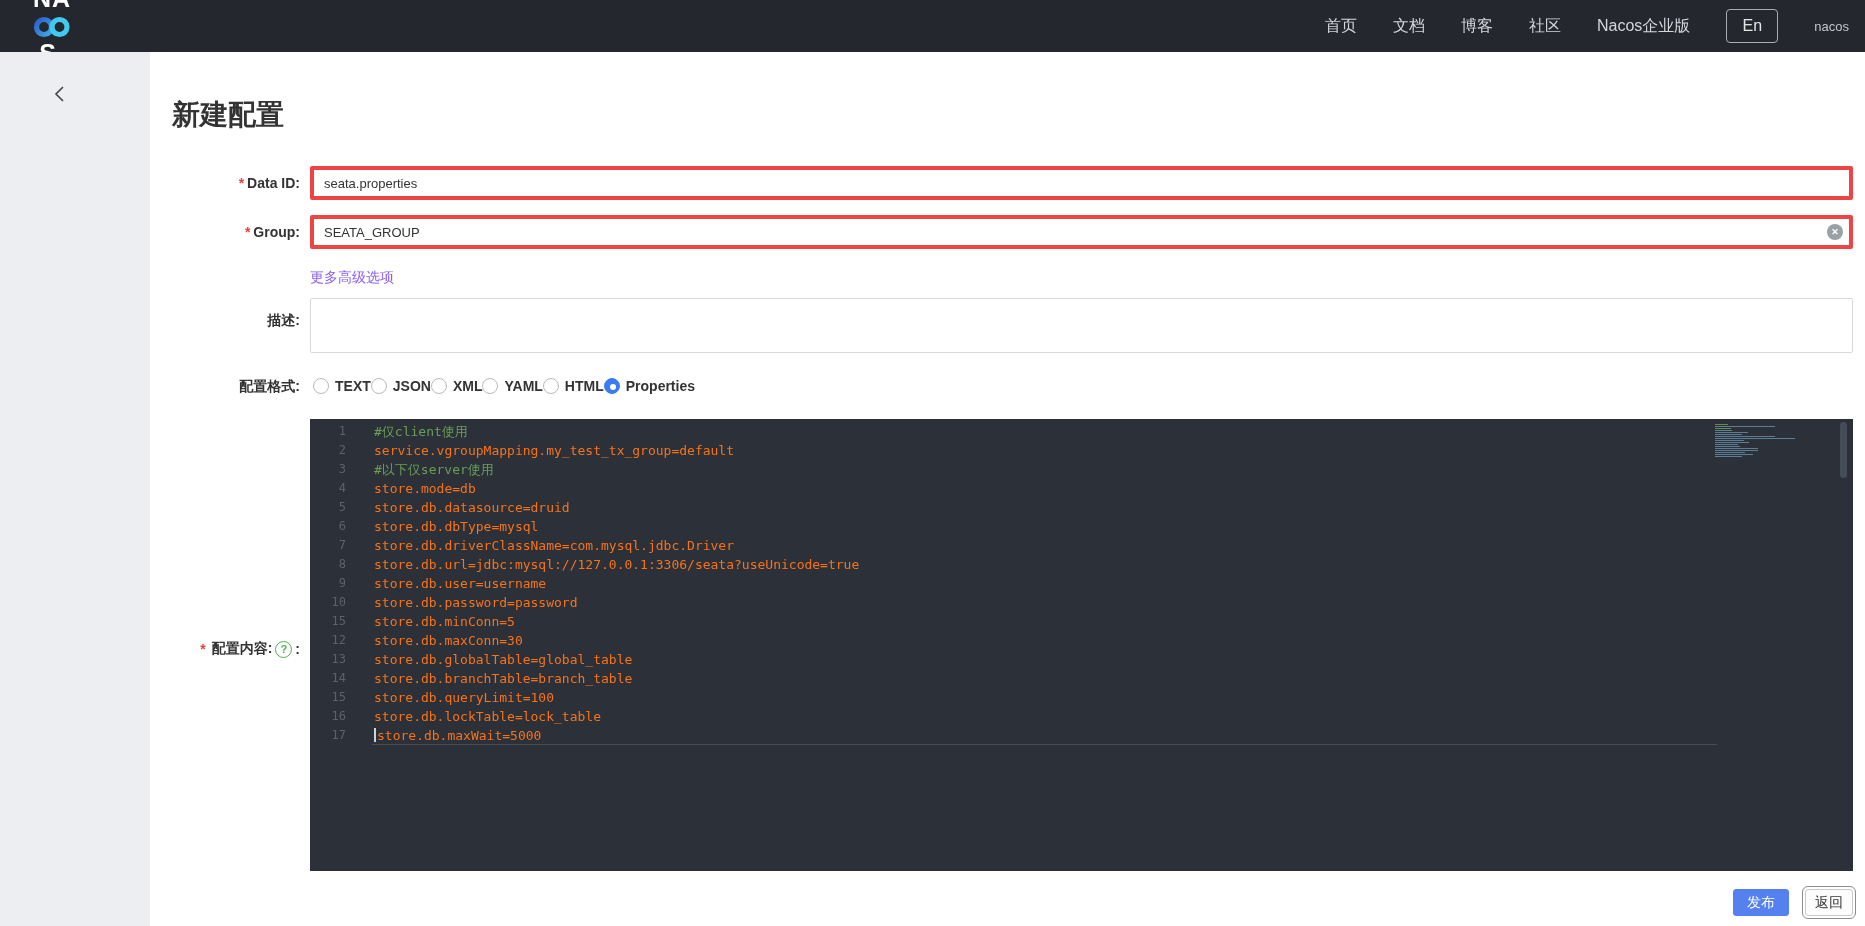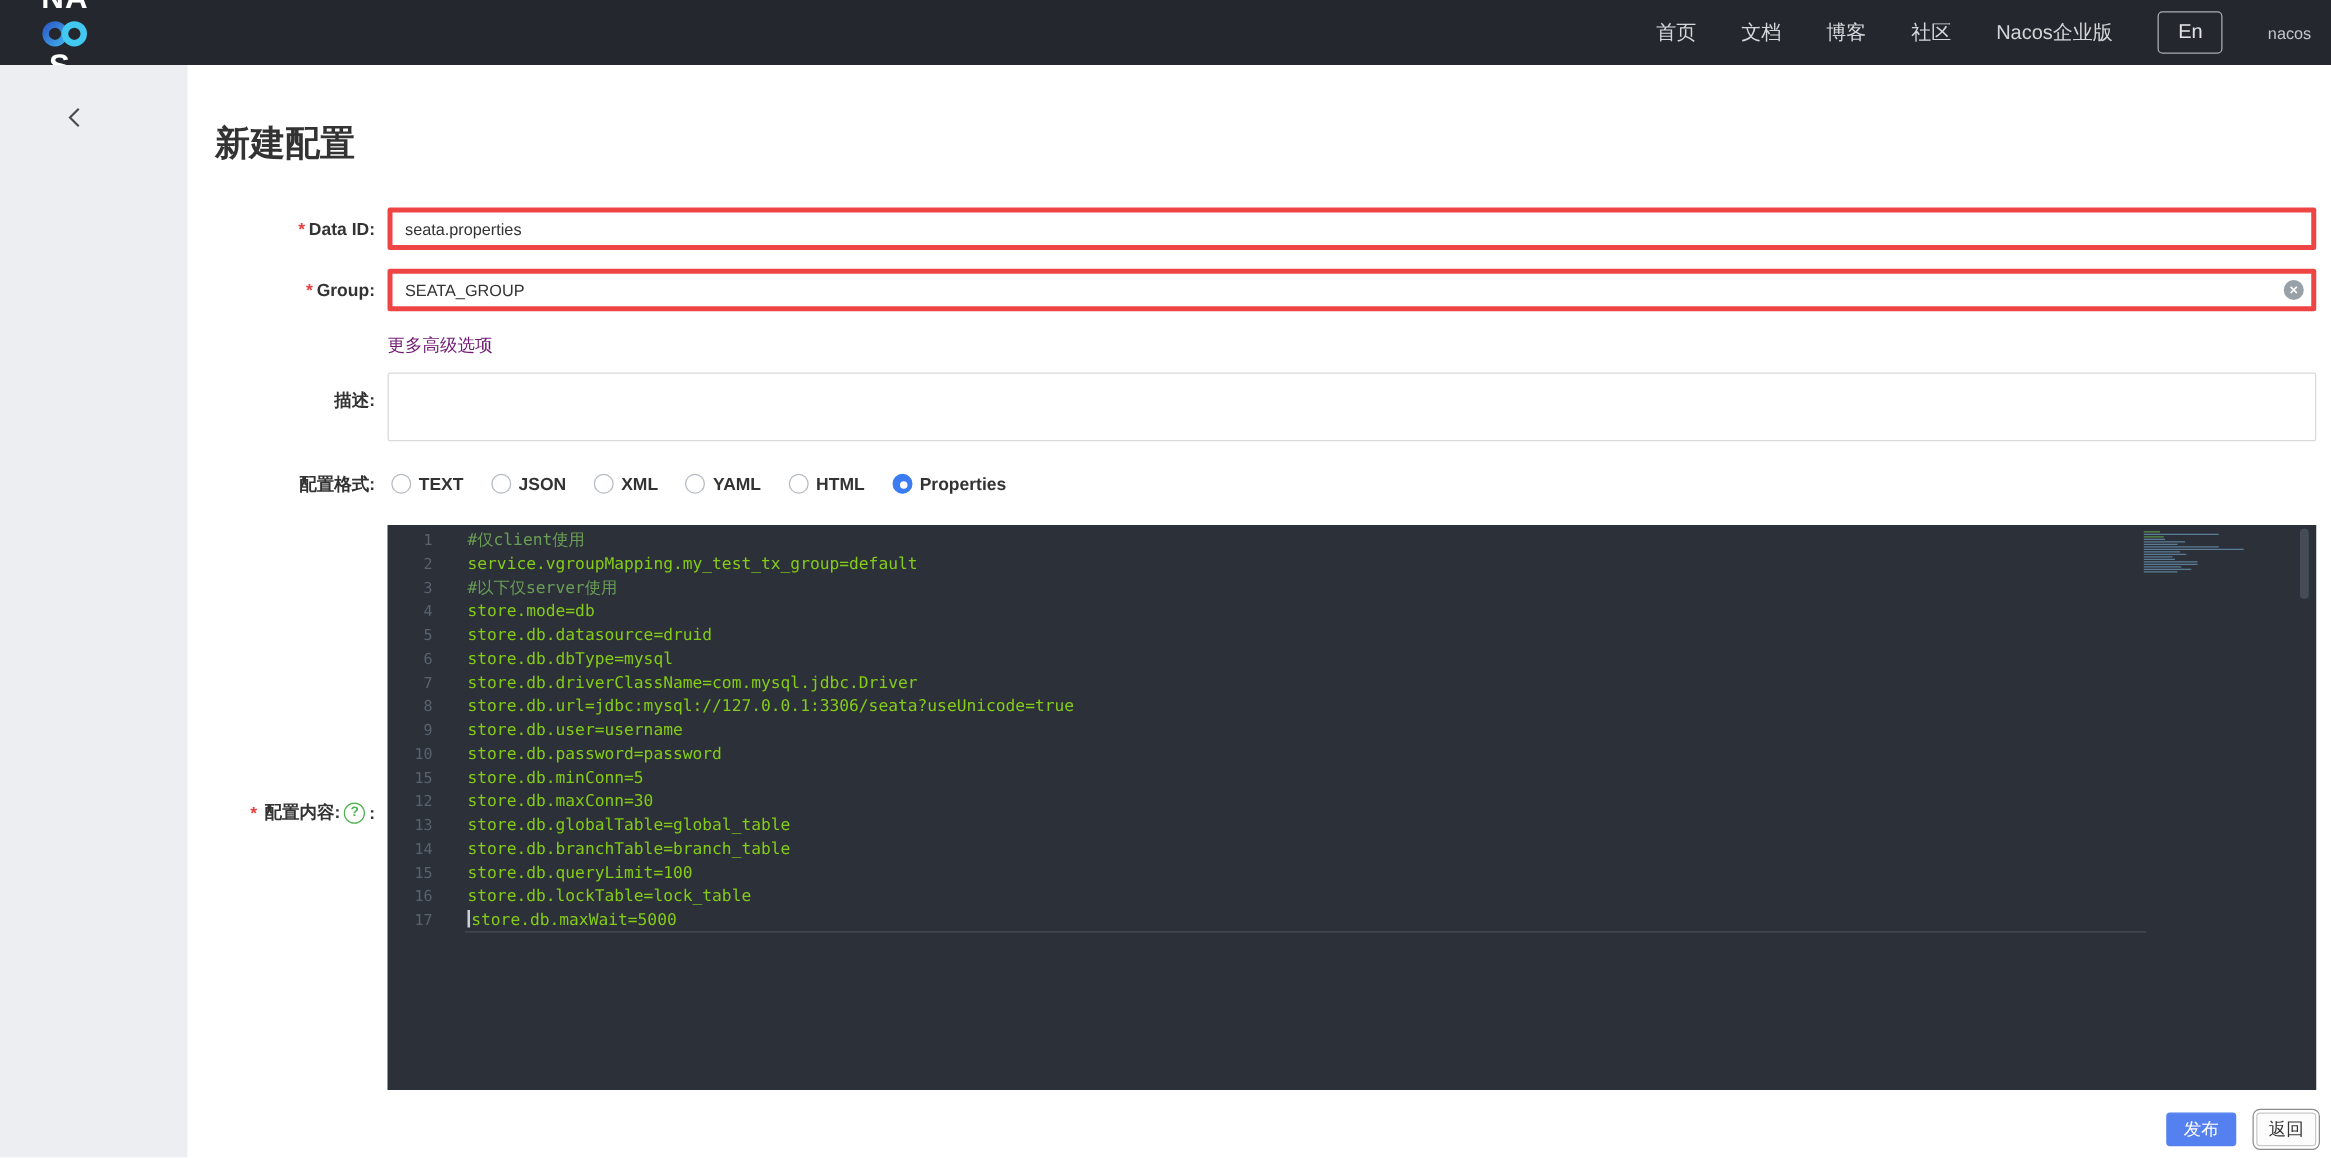--- a/index.html
+++ b/index.html
@@ -37,51 +37,51 @@
   .req { color:#e5403f; margin-right:3px; font-weight:600; }
   .field { flex:1; position:relative; }
   .txt-input { width:100%; height:34px; border:4px solid #ef4444; border-radius:2px;
     font-size:13px; color:#333; padding:0 26px 0 10px; outline:none;
     font-family:"Liberation Sans", sans-serif; }
   .row-group { margin-top:15px; }
   .clear-icon { position:absolute; right:10px; top:50%; transform:translateY(-50%);
     width:16px; height:16px; border-radius:50%; background:#98a0a8; color:#fff;
     font-size:9px; line-height:16px; text-align:center; cursor:pointer; font-weight:700; }
   .row-link { margin-top:19px; }
-  .adv-link { font-size:14px; color:#701a75; cursor:pointer; text-decoration:none;
+  .adv-link { font-size:14px; color:#8b5cf6; cursor:pointer; text-decoration:none;
     line-height:17px; display:inline-block; }
   .row-desc { margin-top:12px; }
   .row-desc .label { line-height:normal; padding-top:14px; }
   .desc-textarea { width:100%; height:55px; border:1px solid #d9d9d9; border-radius:2px;
     resize:none; outline:none; font-size:13px; padding:6px 10px;
     font-family:"Liberation Sans", sans-serif; }
   .row-format { margin-top:19px; align-items:center; }
   .row-format .label { line-height:20px; }
-  .radios { display:flex; align-items:center; gap:22px; padding-left:3px; }
+  .radios { display:flex; align-items:center; padding-left:3px; }
   .radio { display:flex; align-items:center; gap:6px; cursor:pointer; }
   .rdot { width:16px; height:16px; border-radius:50%; border:1px solid #b6bcc2;
     background:#fff; position:relative; flex:none; }
   .radio.checked .rdot { background:#3b7cf2; border-color:#3b7cf2; }
   .radio.checked .rdot::after { content:""; position:absolute; left:5px; top:5px;
     width:6px; height:6px; border-radius:50%; background:#fff; }
   .rlabel { font-size:14px; font-weight:700; color:#333; }
 
   
   .row-content { margin-top:23px; }
   .row-content .label { line-height:normal; padding-top:8px; display:flex;
     justify-content:flex-end; align-items:center; gap:3px; }
   .help-icon { width:17px; height:17px; border-radius:50%; border:1.5px solid #4eb14e;
     color:#4eb14e; font-size:11px; font-weight:700; line-height:14px; text-align:center;
     cursor:pointer; flex:none; }
   .editor { height:452px; background:#2b3039; position:relative; overflow:hidden;
     font-family:"DejaVu Sans Mono", monospace; cursor:text; }
   .lines { padding-top:3px; }
   .line { display:flex; height:19px; line-height:19px; font-size:13px; position:relative; }
   .ln { width:36px; flex:none; text-align:right; color:#5a626e; font-size:12px; }
-  .code { margin-left:28px; color:#84cc16; white-space:pre; }
+  .code { margin-left:28px; color:#f97316; white-space:pre; }
   .line.comment .code { color:#6a9e55; }
   .line.active::after { content:""; position:absolute; left:62px; bottom:0;
     width:1345px; height:1px; background:#454c57; }
   .cursor { display:inline-block; width:2px; height:14px; background:#cdd2d8;
     vertical-align:-2px; margin-right:1px; }
   .minimap { position:absolute; top:5px; right:56px; width:82px; }
   .mm-line { height:1px; margin-bottom:1px; background:#5d7d96; }
   .mm-line.mm-comment { background:#5a8f4a; }
   .scroll-thumb { position:absolute; top:3px; right:6px; width:7px; height:56px;
     background:#454c57; border-radius:3px; cursor:pointer; }

